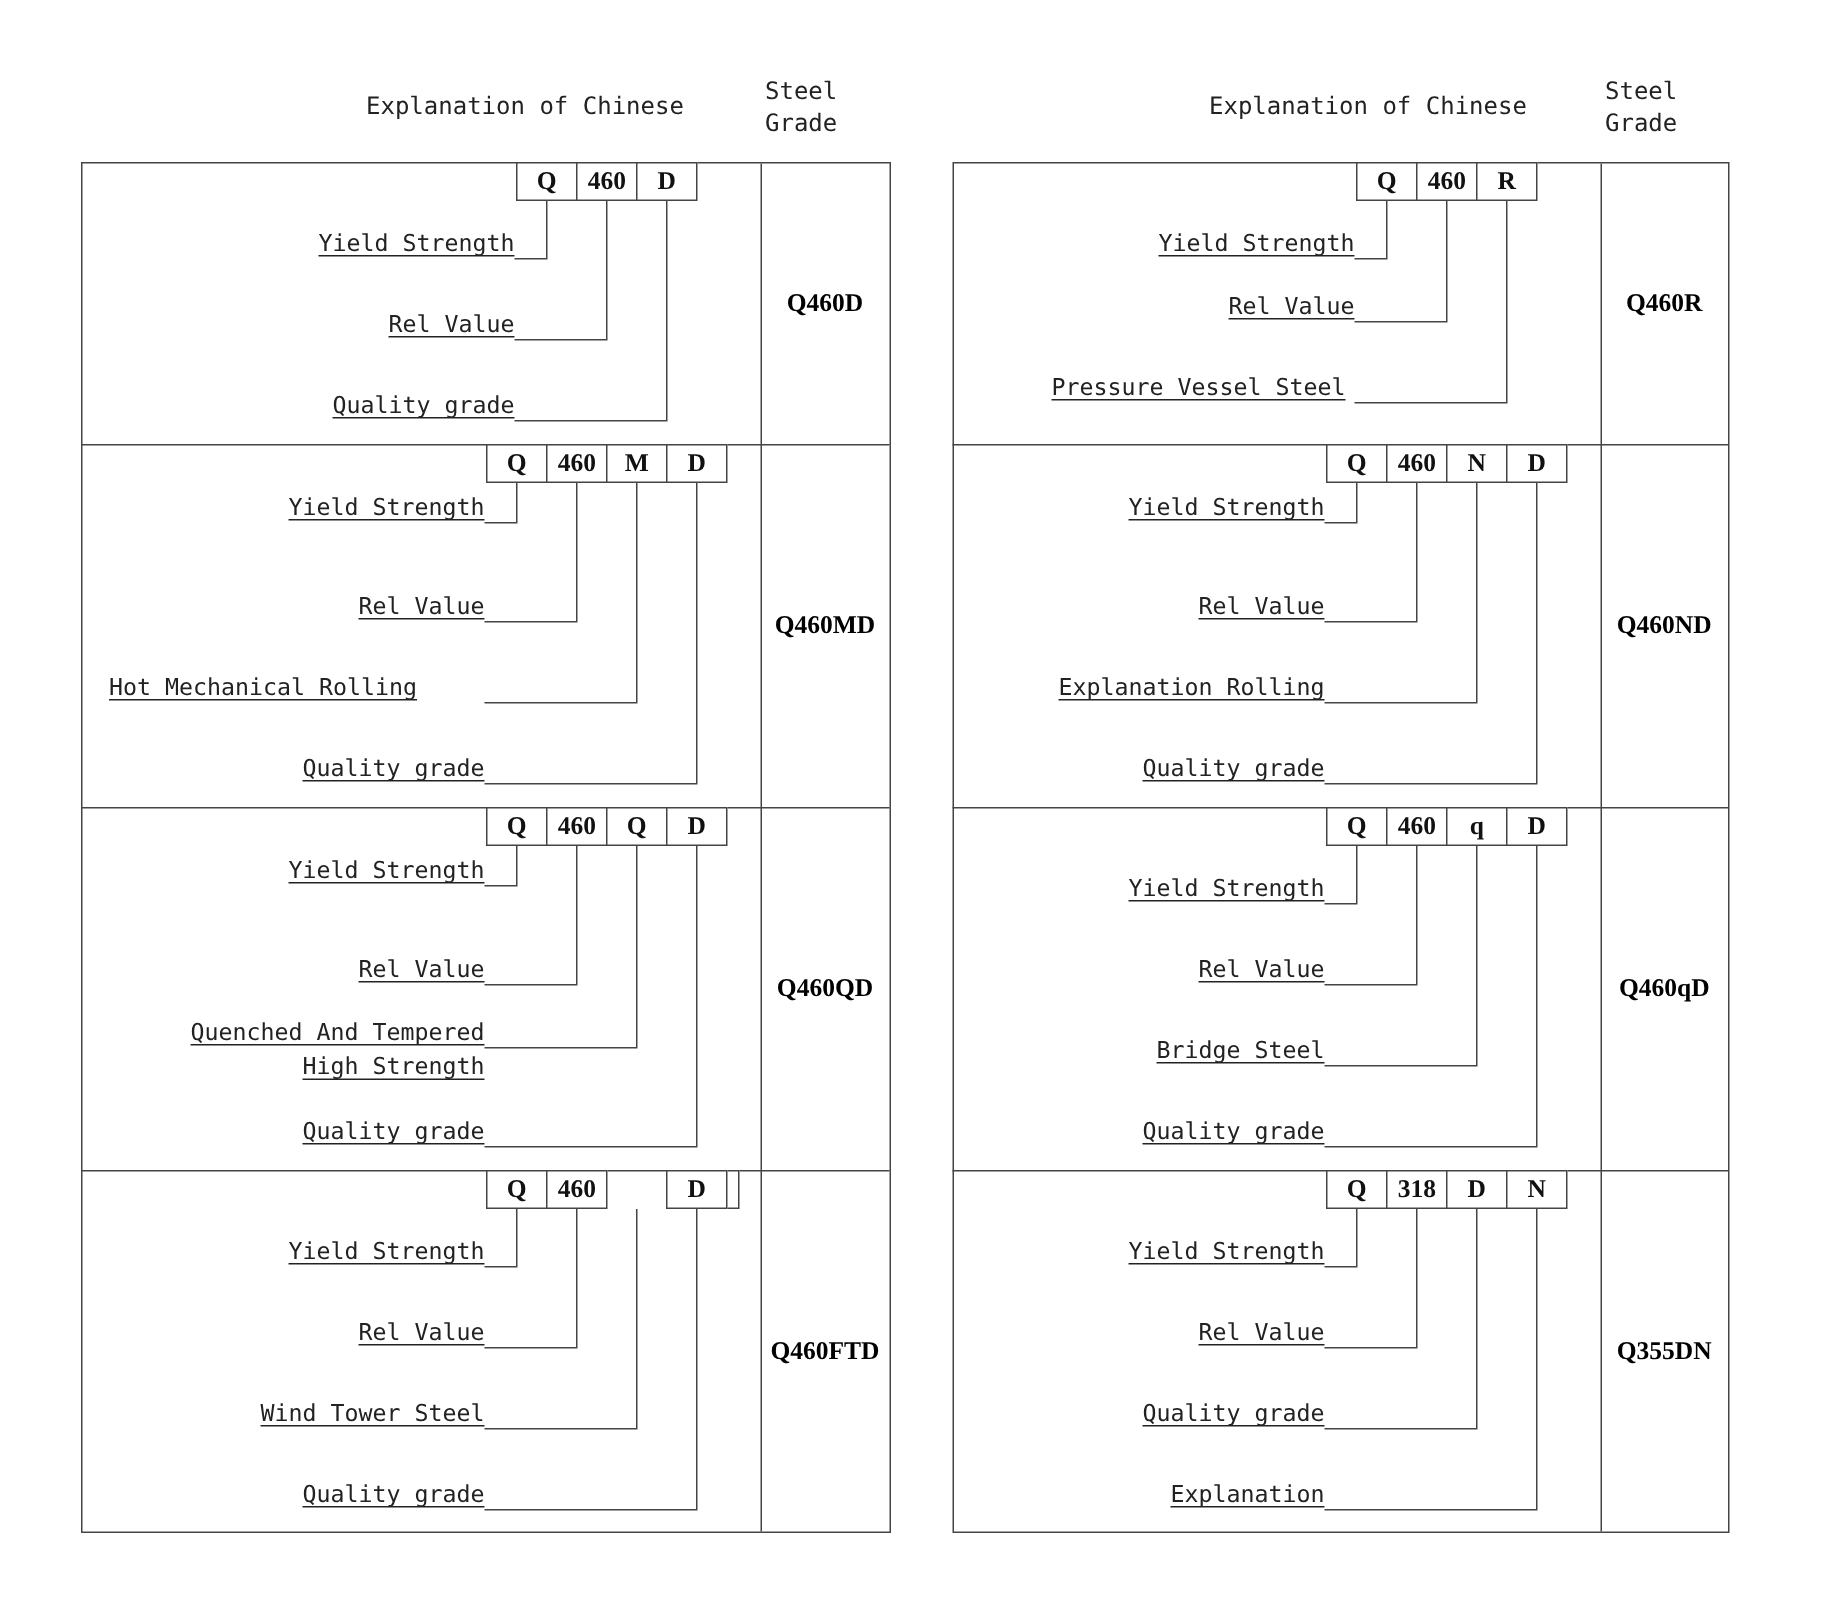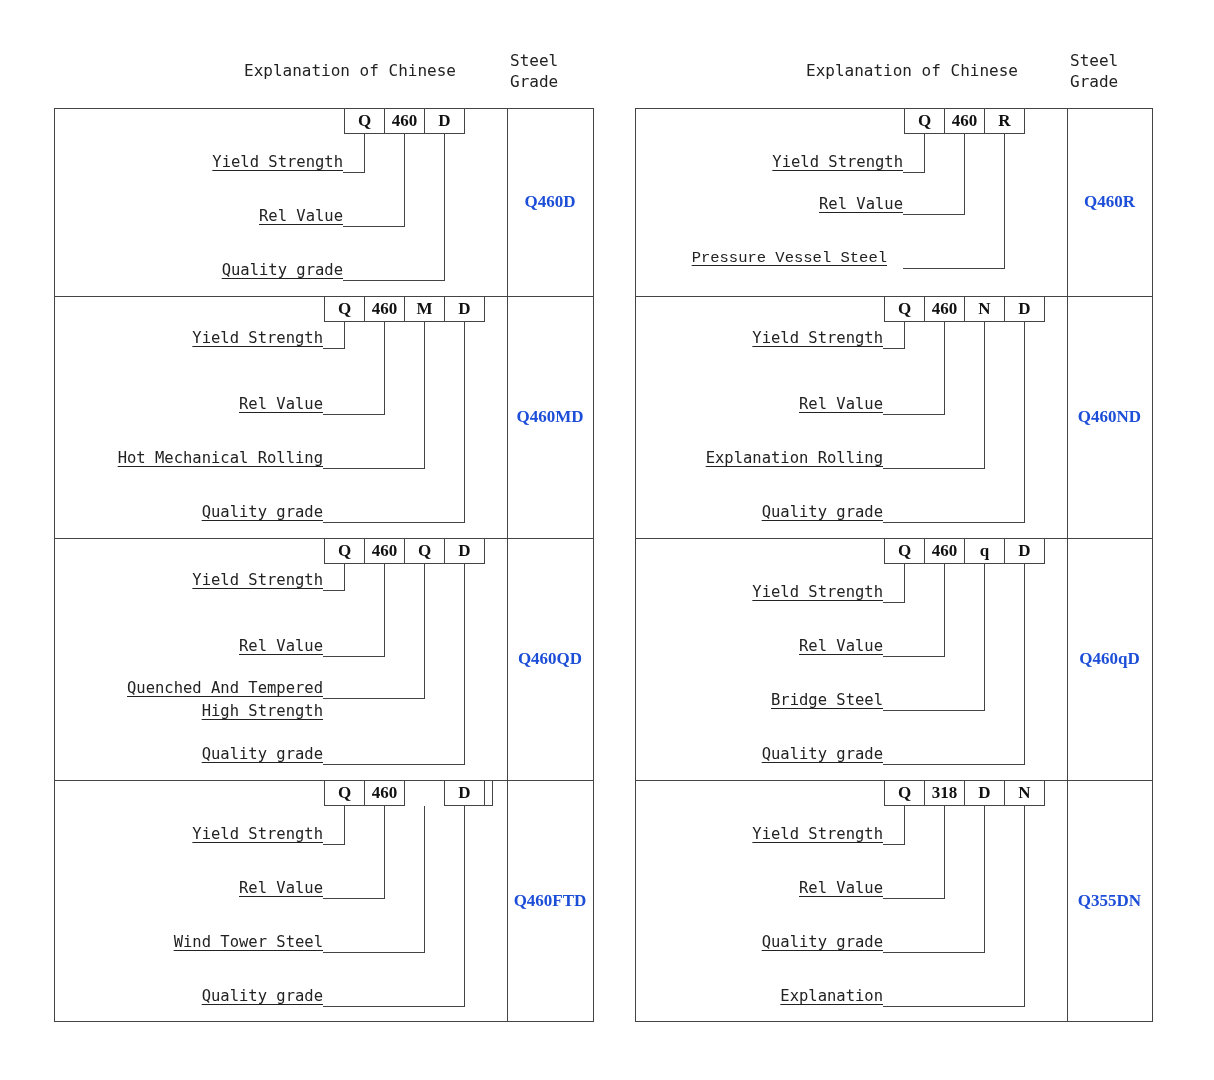--- a/index.html
+++ b/index.html
@@ -1,20 +1,20 @@
 <!DOCTYPE html>
 <html><head>
 <meta charset="utf-8">
 <style>
   html,body{margin:0;padding:0;background:#fff;}
   body{width:1214px;height:1080px;position:relative;overflow:hidden;}
   .hdr{position:absolute;font-family:"DejaVu Sans Mono","Liberation Mono",monospace;font-size:16px;color:#222;white-space:pre;line-height:21px;}
   .panel{position:absolute;border:1px solid #444;box-sizing:border-box;}
   .gcol{position:absolute;top:0;bottom:0;border-left:1px solid #444;}
-  .grade{position:absolute;font-family:"Liberation Serif",serif;font-weight:bold;font-size:17px;color:#1d4ed8;transform:translate(-50%,-50%);white-space:nowrap;}
+  .grade{position:absolute;font-family:"Liberation Serif",serif;font-weight:bold;font-size:17px;color:#000000;transform:translate(-50%,-50%);white-space:nowrap;}
   .cell{position:absolute;height:26px;border:1px solid #444;box-sizing:border-box;font-family:"Liberation Serif",serif;font-weight:bold;font-size:17px;color:#111;text-align:center;line-height:24px;background:#fff;}
   .lbl{position:absolute;font-family:"DejaVu Sans Mono","Liberation Mono",monospace;font-size:15.5px;color:#222;text-decoration:underline;text-underline-offset:3px;white-space:nowrap;text-align:right;line-height:23px;}
   .ln{position:absolute;background:#444;}
 </style>
 </head>
 <body>
 
 <div id="root"></div>
 
 <div class="hdr" style="left: 244px; top: 60px;">Explanation of Chinese</div>
@@ -41,21 +41,21 @@
 <div class="cell" style="left: 324px; top: 296px; width: 41px;">Q</div>
 <div class="cell" style="left: 364px; top: 296px; width: 41px;">460</div>
 <div class="cell" style="left: 404px; top: 296px; width: 41px;">M</div>
 <div class="cell" style="left: 444px; top: 296px; width: 41px;">D</div>
 <div class="lbl" style="right: 891px; top: 327px;">Yield Strength</div>
 <div class="ln" style="left: 323px; top: 348px; width: 21px; height: 1px;"></div>
 <div class="ln" style="left: 344px; top: 322px; width: 1px; height: 27px;"></div>
 <div class="lbl" style="right: 891px; top: 393px;">Rel Value</div>
 <div class="ln" style="left: 323px; top: 414px; width: 61px; height: 1px;"></div>
 <div class="ln" style="left: 384px; top: 322px; width: 1px; height: 93px;"></div>
-<div class="lbl" style="right: 891px; top: 447px;">Hot Mechanical Rolling</div>
+<div class="lbl" style="right: 936px; top: 447px;">Hot Mechanical Rolling</div>
 <div class="ln" style="left: 323px; top: 468px; width: 101px; height: 1px;"></div>
 <div class="ln" style="left: 424px; top: 322px; width: 1px; height: 147px;"></div>
 <div class="lbl" style="right: 891px; top: 501px;">Quality grade</div>
 <div class="ln" style="left: 323px; top: 522px; width: 141px; height: 1px;"></div>
 <div class="ln" style="left: 464px; top: 322px; width: 1px; height: 201px;"></div>
 <div class="ln" style="left: 54px; top: 538px; width: 539px; height: 1px;"></div>
 <div class="grade" style="left: 550px; top: 659px;">Q460QD</div>
 <div class="cell" style="left: 324px; top: 538px; width: 41px;">Q</div>
 <div class="cell" style="left: 364px; top: 538px; width: 41px;">460</div>
 <div class="cell" style="left: 404px; top: 538px; width: 41px;">Q</div>
@@ -100,21 +100,21 @@
 <div class="grade" style="left: 1109.5px; top: 202px;">Q460R</div>
 <div class="cell" style="left: 904px; top: 108px; width: 41px;">Q</div>
 <div class="cell" style="left: 944px; top: 108px; width: 41px;">460</div>
 <div class="cell" style="left: 984px; top: 108px; width: 41px;">R</div>
 <div class="lbl" style="right: 311px; top: 151px;">Yield Strength</div>
 <div class="ln" style="left: 903px; top: 172px; width: 21px; height: 1px;"></div>
 <div class="ln" style="left: 924px; top: 134px; width: 1px; height: 39px;"></div>
 <div class="lbl" style="right: 311px; top: 193px;">Rel Value</div>
 <div class="ln" style="left: 903px; top: 214px; width: 61px; height: 1px;"></div>
 <div class="ln" style="left: 964px; top: 134px; width: 1px; height: 81px;"></div>
-<div class="lbl" style="right: 327px; top: 247px; font-family: Liberation Mono, monospace;">Pressure Vessel Steel</div>
+<div class="lbl" style="right: 317px; top: 247px;">Pressure Vessel Steel</div>
 <div class="ln" style="left: 903px; top: 268px; width: 101px; height: 1px;"></div>
 <div class="ln" style="left: 1004px; top: 134px; width: 1px; height: 135px;"></div>
 <div class="ln" style="left: 635px; top: 296px; width: 517px; height: 1px;"></div>
 <div class="grade" style="left: 1109.5px; top: 417px;">Q460ND</div>
 <div class="cell" style="left: 884px; top: 296px; width: 41px;">Q</div>
 <div class="cell" style="left: 924px; top: 296px; width: 41px;">460</div>
 <div class="cell" style="left: 964px; top: 296px; width: 41px;">N</div>
 <div class="cell" style="left: 1004px; top: 296px; width: 41px;">D</div>
 <div class="lbl" style="right: 331px; top: 327px;">Yield Strength</div>
 <div class="ln" style="left: 883px; top: 348px; width: 21px; height: 1px;"></div>

